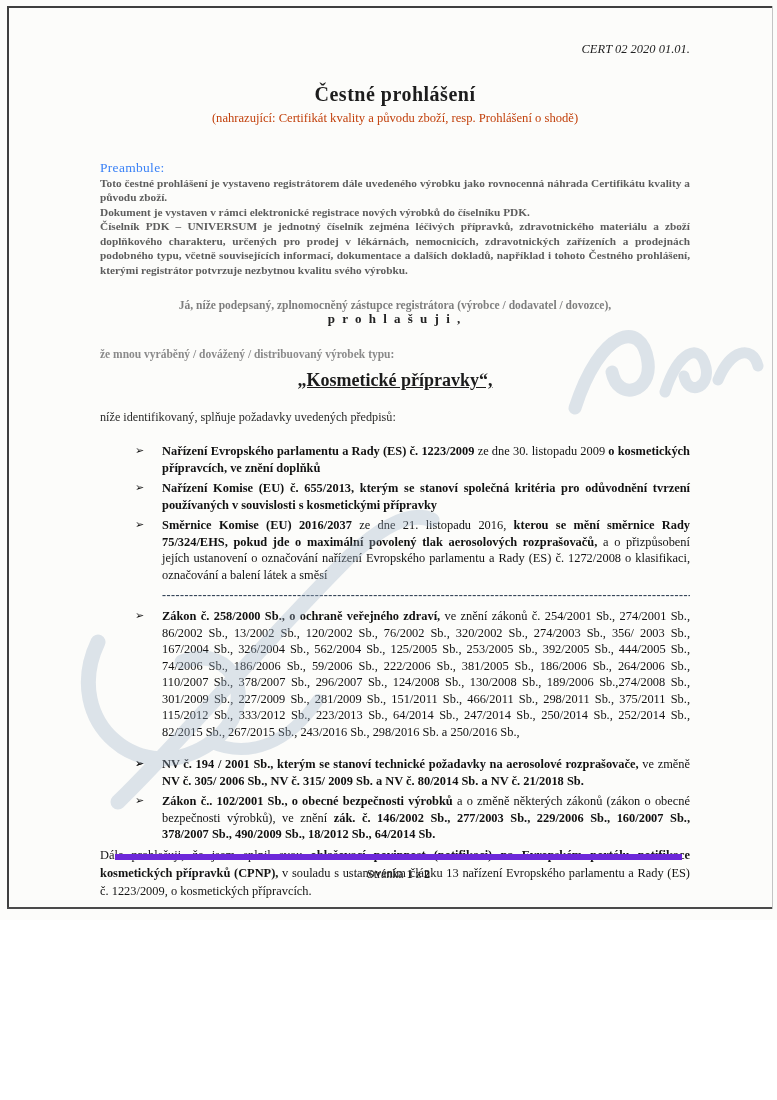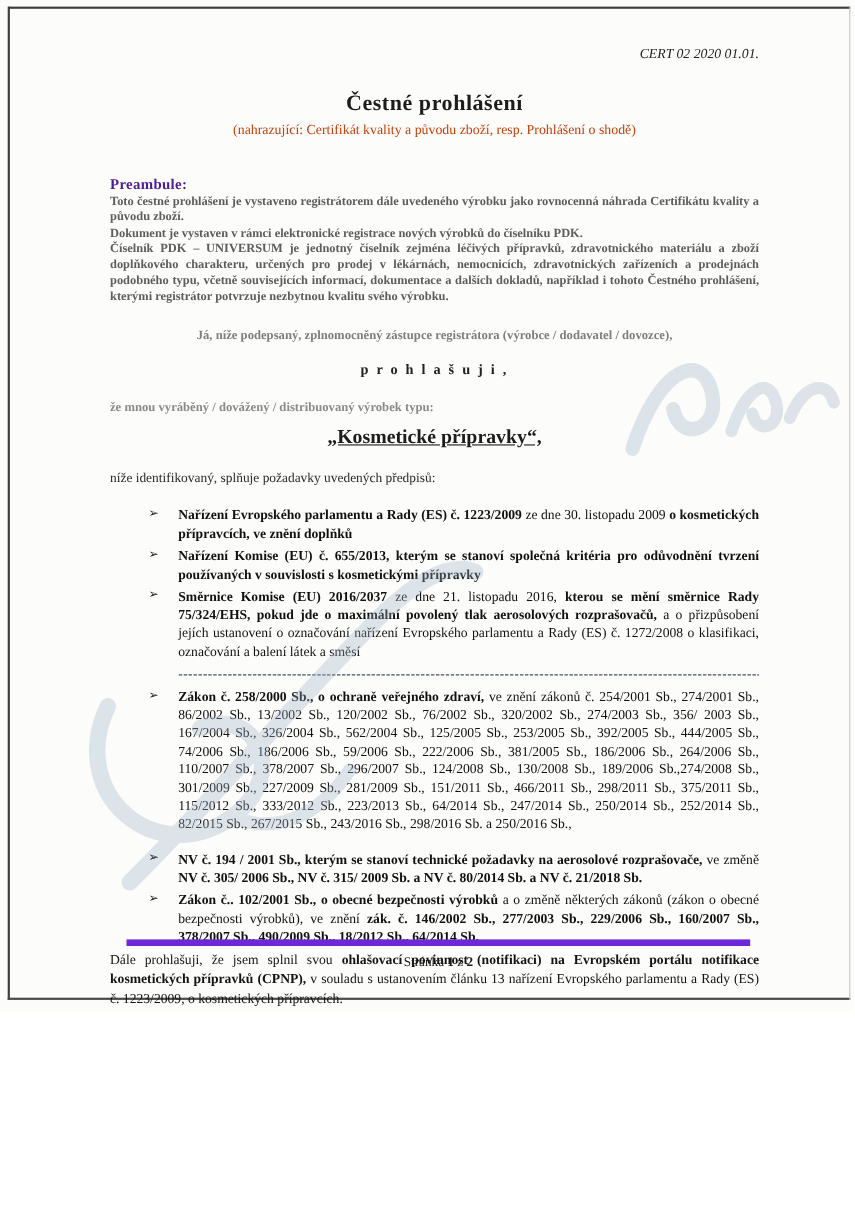--- a/index.html
+++ b/index.html
@@ -19,25 +19,25 @@
     pointer-events:none; opacity:0.33; z-index:5;
   }
 
   .content { position:absolute; left:100px; right:87px; top:0; z-index:2; }
 
   .doc-code { padding-top:42px; text-align:right; font-style:italic; font-size:12.5px; color:#222; }
 
   .title { margin:26px 0 0 0; text-align:center; font-size:20px; font-weight:bold; letter-spacing:0.5px; color:#1d1d1d; }
   .subtitle { margin-top:5px; text-align:center; font-size:12.6px; font-weight:normal; color:#c2410c; }
 
-  .preamble-heading { margin-top:34px; font-size:13.5px; font-weight:bold; color:#4c1d95; letter-spacing:0.3px; }
+  .preamble-heading { margin-top:34px; font-size:13.5px; font-weight:normal; color:#3b82f6; letter-spacing:0.3px; }
   .preamble-text p { margin:0; font-size:11.3px; line-height:1.28; font-weight:bold; color:#5d5d5d; text-align:justify; }
 
   .decl-intro { margin-top:22px; text-align:center; font-size:11.5px; font-weight:bold; color:#7e7e7e; }
-  .decl-verb  { margin-top:17px; text-align:center; font-size:13px; font-weight:bold; letter-spacing:2px; color:#222; }
+  .decl-verb  { text-align:center; font-size:13px; font-weight:bold; letter-spacing:2px; color:#222; }
   .product-intro { margin-top:21px; font-size:11.5px; font-weight:bold; color:#8a8a8a; }
   .product-type { margin-top:10px; text-align:center; font-size:18px; font-weight:bold; text-decoration:underline; color:#1c1c1c; }
   .requirements-intro { margin-top:19px; font-size:12.2px; color:#2a2a2a; }
 
   .reg-list { margin-top:18px; margin-left:35px; }
   .list-item {
     position:relative; padding-left:27px; margin:4px 0;
     font-size:12.4px; line-height:1.33; text-align:justify; color:#111;
   }
   .list-item .bullet { position:absolute; left:0; top:0; font-size:11px; color:#111; }

